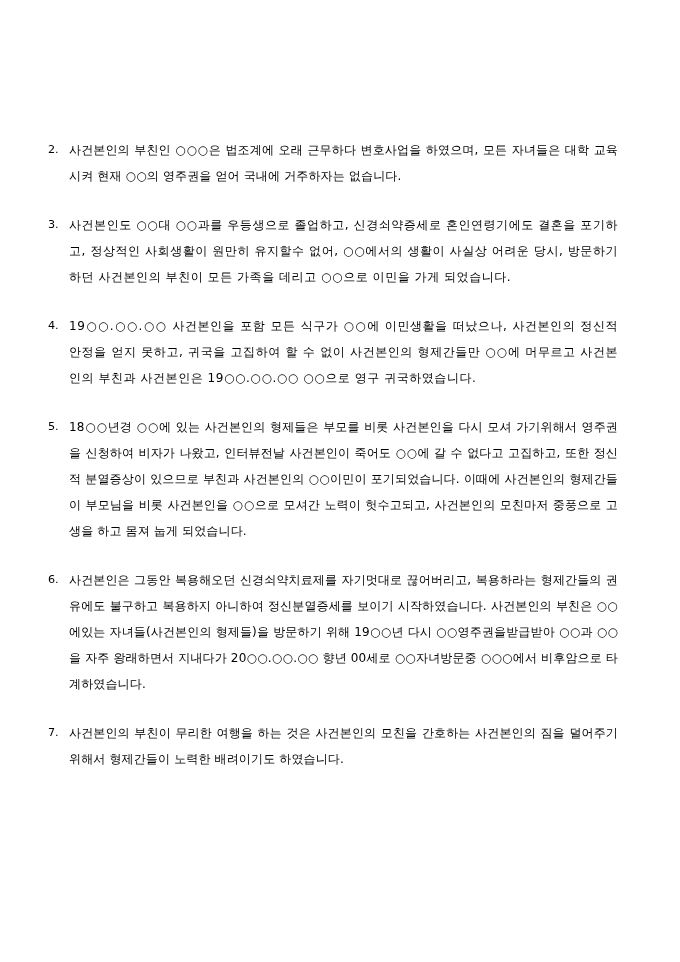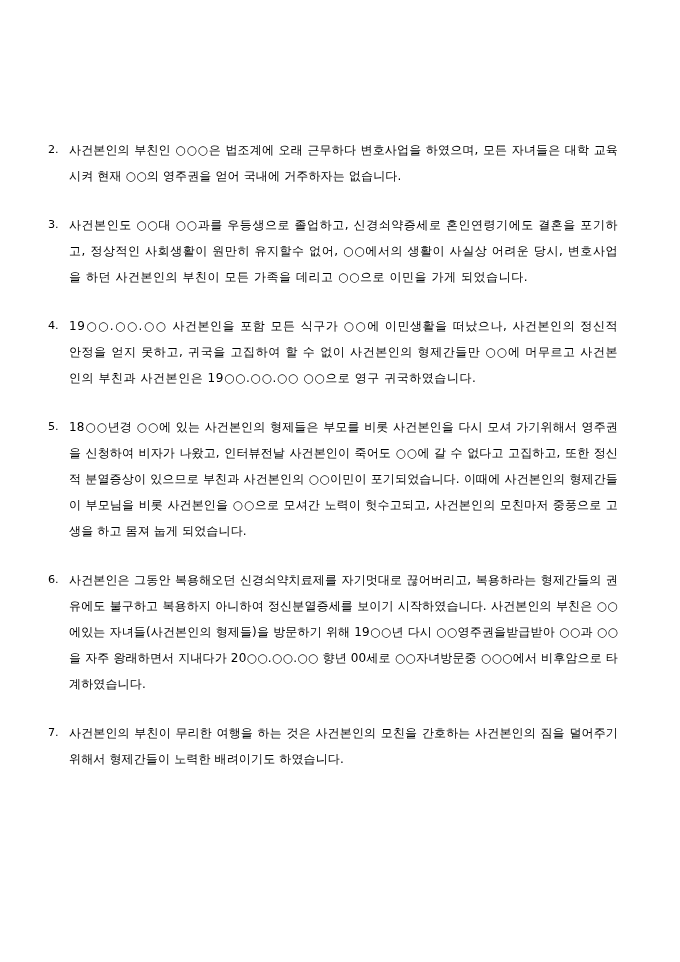--- a/index.html
+++ b/index.html
@@ -62,21 +62,21 @@
 <div class="page">
   <div class="doc-body">
 
     <div class="para">
       <div class="num">2.</div>
       <div class="text">사건본인의 부친인 ○○○은 법조계에 오래 근무하다 변호사업을 하였으며, 모든 자녀들은 대학 교육시켜 현재 ○○의 영주권을 얻어 국내에 거주하자는 없습니다.</div>
     </div>
 
     <div class="para">
       <div class="num">3.</div>
-      <div class="text wide">사건본인도 ○○대 ○○과를 우등생으로 졸업하고, 신경쇠약증세로 혼인연령기에도 결혼을 포기하고, 정상적인 사회생활이 원만히 유지할수 없어, ○○에서의 생활이 사실상 어려운 당시, 변호사업을 하던 사건본인의 부친이 모든 가족을 데리고 ○○으로 이민을 가게 되었습니다.</div>
+      <div class="text wide">사건본인도 ○○대 ○○과를 우등생으로 졸업하고, 신경쇠약증세로 혼인연령기에도 결혼을 포기하고, 정상적인 사회생활이 원만히 유지할수 없어, ○○에서의 생활이 사실상 어려운 당시, 방문하기 하던 사건본인의 부친이 모든 가족을 데리고 ○○으로 이민을 가게 되었습니다.</div>
     </div>
 
     <div class="para">
       <div class="num">4.</div>
       <div class="text wide">19○○.○○.○○ 사건본인을 포함 모든 식구가 ○○에 이민생활을 떠났으나, 사건본인의 정신적 안정을 얻지 못하고, 귀국을 고집하여 할 수 없이 사건본인의 형제간들만 ○○에 머무르고 사건본인의 부친과 사건본인은 19○○.○○.○○ ○○으로 영구 귀국하였습니다.</div>
     </div>
 
     <div class="para">
       <div class="num">5.</div>
       <div class="text">18○○년경 ○○에 있는 사건본인의 형제들은 부모를 비롯 사건본인을 다시 모셔 가기위해서 영주권을 신청하여 비자가 나왔고, 인터뷰전날 사건본인이 죽어도 ○○에 갈 수 없다고 고집하고, 또한 정신적 분열증상이 있으므로 부친과 사건본인의 ○○이민이 포기되었습니다. 이때에 사건본인의 형제간들이 부모님을 비롯 사건본인을 ○○으로 모셔간 노력이 헛수고되고, 사건본인의 모친마저 중풍으로 고생을 하고 몸져 눕게 되었습니다.</div>

